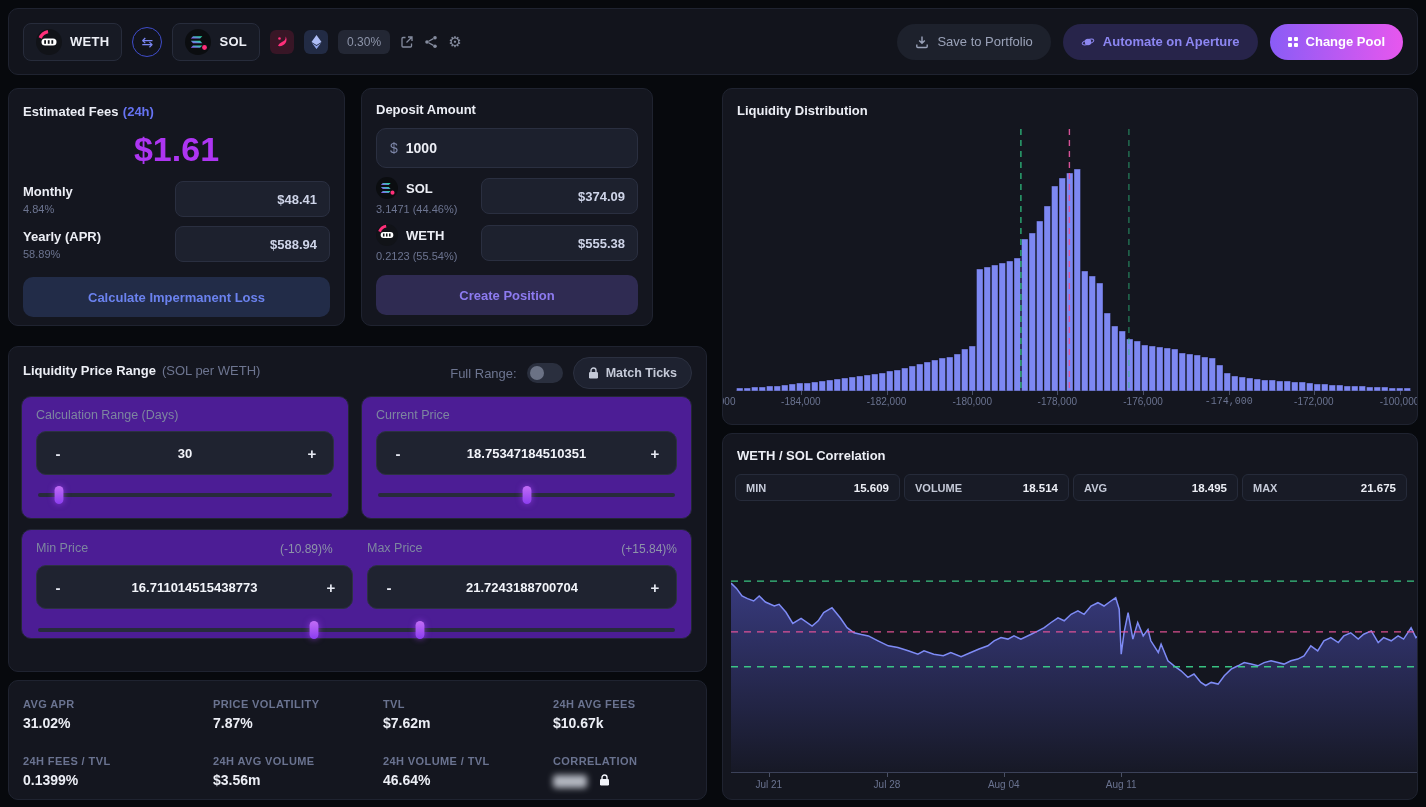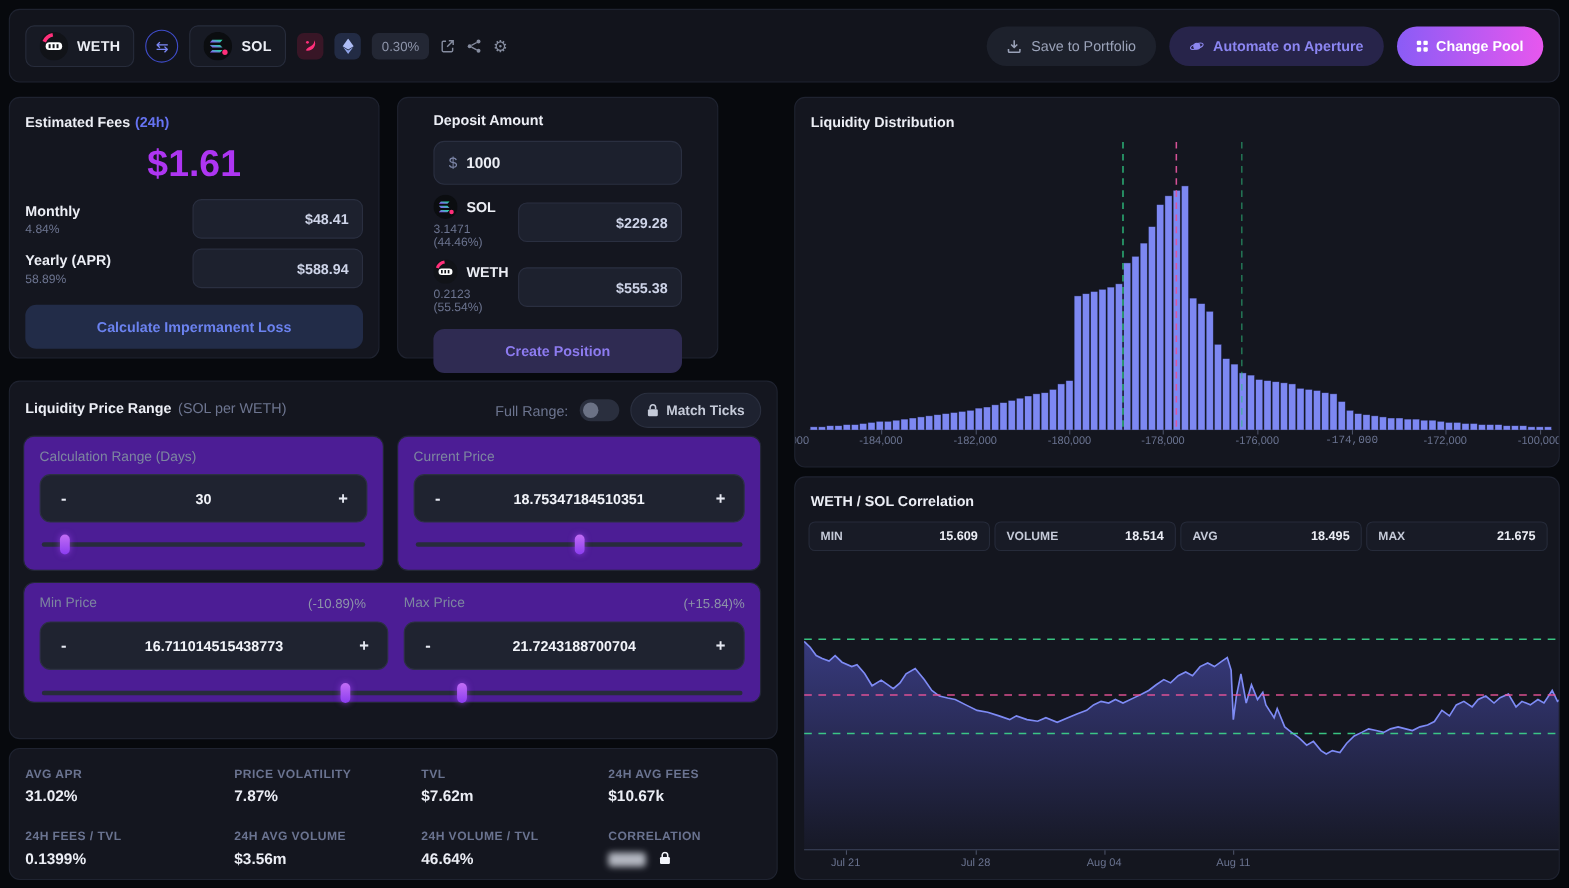--- a/index.html
+++ b/index.html
@@ -36,21 +36,21 @@
   
   .fees { left:8px; top:88px; width:337px; height:238px; padding:13px 14px; }
   .big-fee { text-align:center; color:#ae35f2; font-size:34px; font-weight:bold; margin:10px 0 12px; }
   .fee-row { display:flex; align-items:center; justify-content:space-between; margin-top:9px; }
   .fee-row .lbl { color:#eceef5; font-weight:bold; font-size:13px; }
   .fee-row .pct { color:#6c7490; font-size:11px; margin-top:4px; }
   .fee-row .vbox { width:155px; }
   .btn-il { margin-top:15px; width:100%; height:40px; border:none; border-radius:10px; background:#222c48; color:#6b82ef; font-weight:bold; font-size:13px; cursor:pointer; font-family:inherit; }
 
   
-  .deposit { left:361px; top:88px; width:292px; height:238px; padding:13px 32px; }
+  .deposit { left:361px; top:88px; width:292px; height:238px; padding:13px 14px; }
   .dep-input { margin-top:11px; height:40px; background:#1c202d; border:1px solid #2a2f40; border-radius:10px; display:flex; align-items:center; padding:0 13px; gap:8px; }
   .dep-input .cur { color:#7d86a8; font-size:14px; }
   .dep-input input { background:transparent; border:none; outline:none; color:#eceef5; font-weight:bold; font-size:14px; width:100%; font-family:inherit; }
   .dep-row { display:flex; align-items:center; justify-content:space-between; margin-top:9px; }
   .dep-row .left .toprow { display:flex; align-items:center; gap:8px; }
   .dep-row .sym { color:#eceef5; font-weight:bold; font-size:13px; }
   .dep-row .detail { color:#6c7490; font-size:11px; margin-top:4px; }
   .dep-row .vbox { width:157px; }
   .btn-create { margin-top:13px; width:100%; height:40px; border:none; border-radius:10px; background:#2f2b52; color:#8d7bf0; font-weight:bold; font-size:13px; cursor:pointer; font-family:inherit; }
 
@@ -229,21 +229,21 @@
               <circle cx="13" cy="13" r="13" fill="#0b0d10"></circle>
               <path d="M8 7.2h9.3l-2.2 2.4H5.8z" fill="url(#solg2)"></path>
               <path d="M5.8 11.8h9.3l2.2 2.4H8z" fill="url(#solg2)"></path>
               <path d="M8 16.4h9.3l-2.2 2.4H5.8z" fill="url(#solg2)"></path>
               <circle cx="19.5" cy="18.5" r="2.4" fill="#ff2f7a"></circle>
             </svg>
           <span class="sym">SOL</span>
         </div>
         <div class="detail">3.1471 (44.46%)</div>
       </div>
-      <div class="vbox">$229.28</div>
+      <div class="vbox">$374.09</div>
     </div>
     <div class="dep-row">
       <div class="left">
         <div class="toprow">
           <svg width="22" height="22" viewBox="0 0 26 26">
               <circle cx="13" cy="13" r="13" fill="#111318"></circle>
               <path d="M4.2 9 A10.5 10.5 0 0 1 12 2.6" stroke="#ff2f7a" stroke-width="3.4" fill="none"></path>
               <rect x="5.5" y="9.5" width="15" height="7" rx="3.5" fill="#ffffff"></rect>
               <rect x="8.2" y="11.2" width="1.8" height="3.6" fill="#111318"></rect>
               <rect x="11.8" y="11.2" width="1.8" height="3.6" fill="#111318"></rect>

